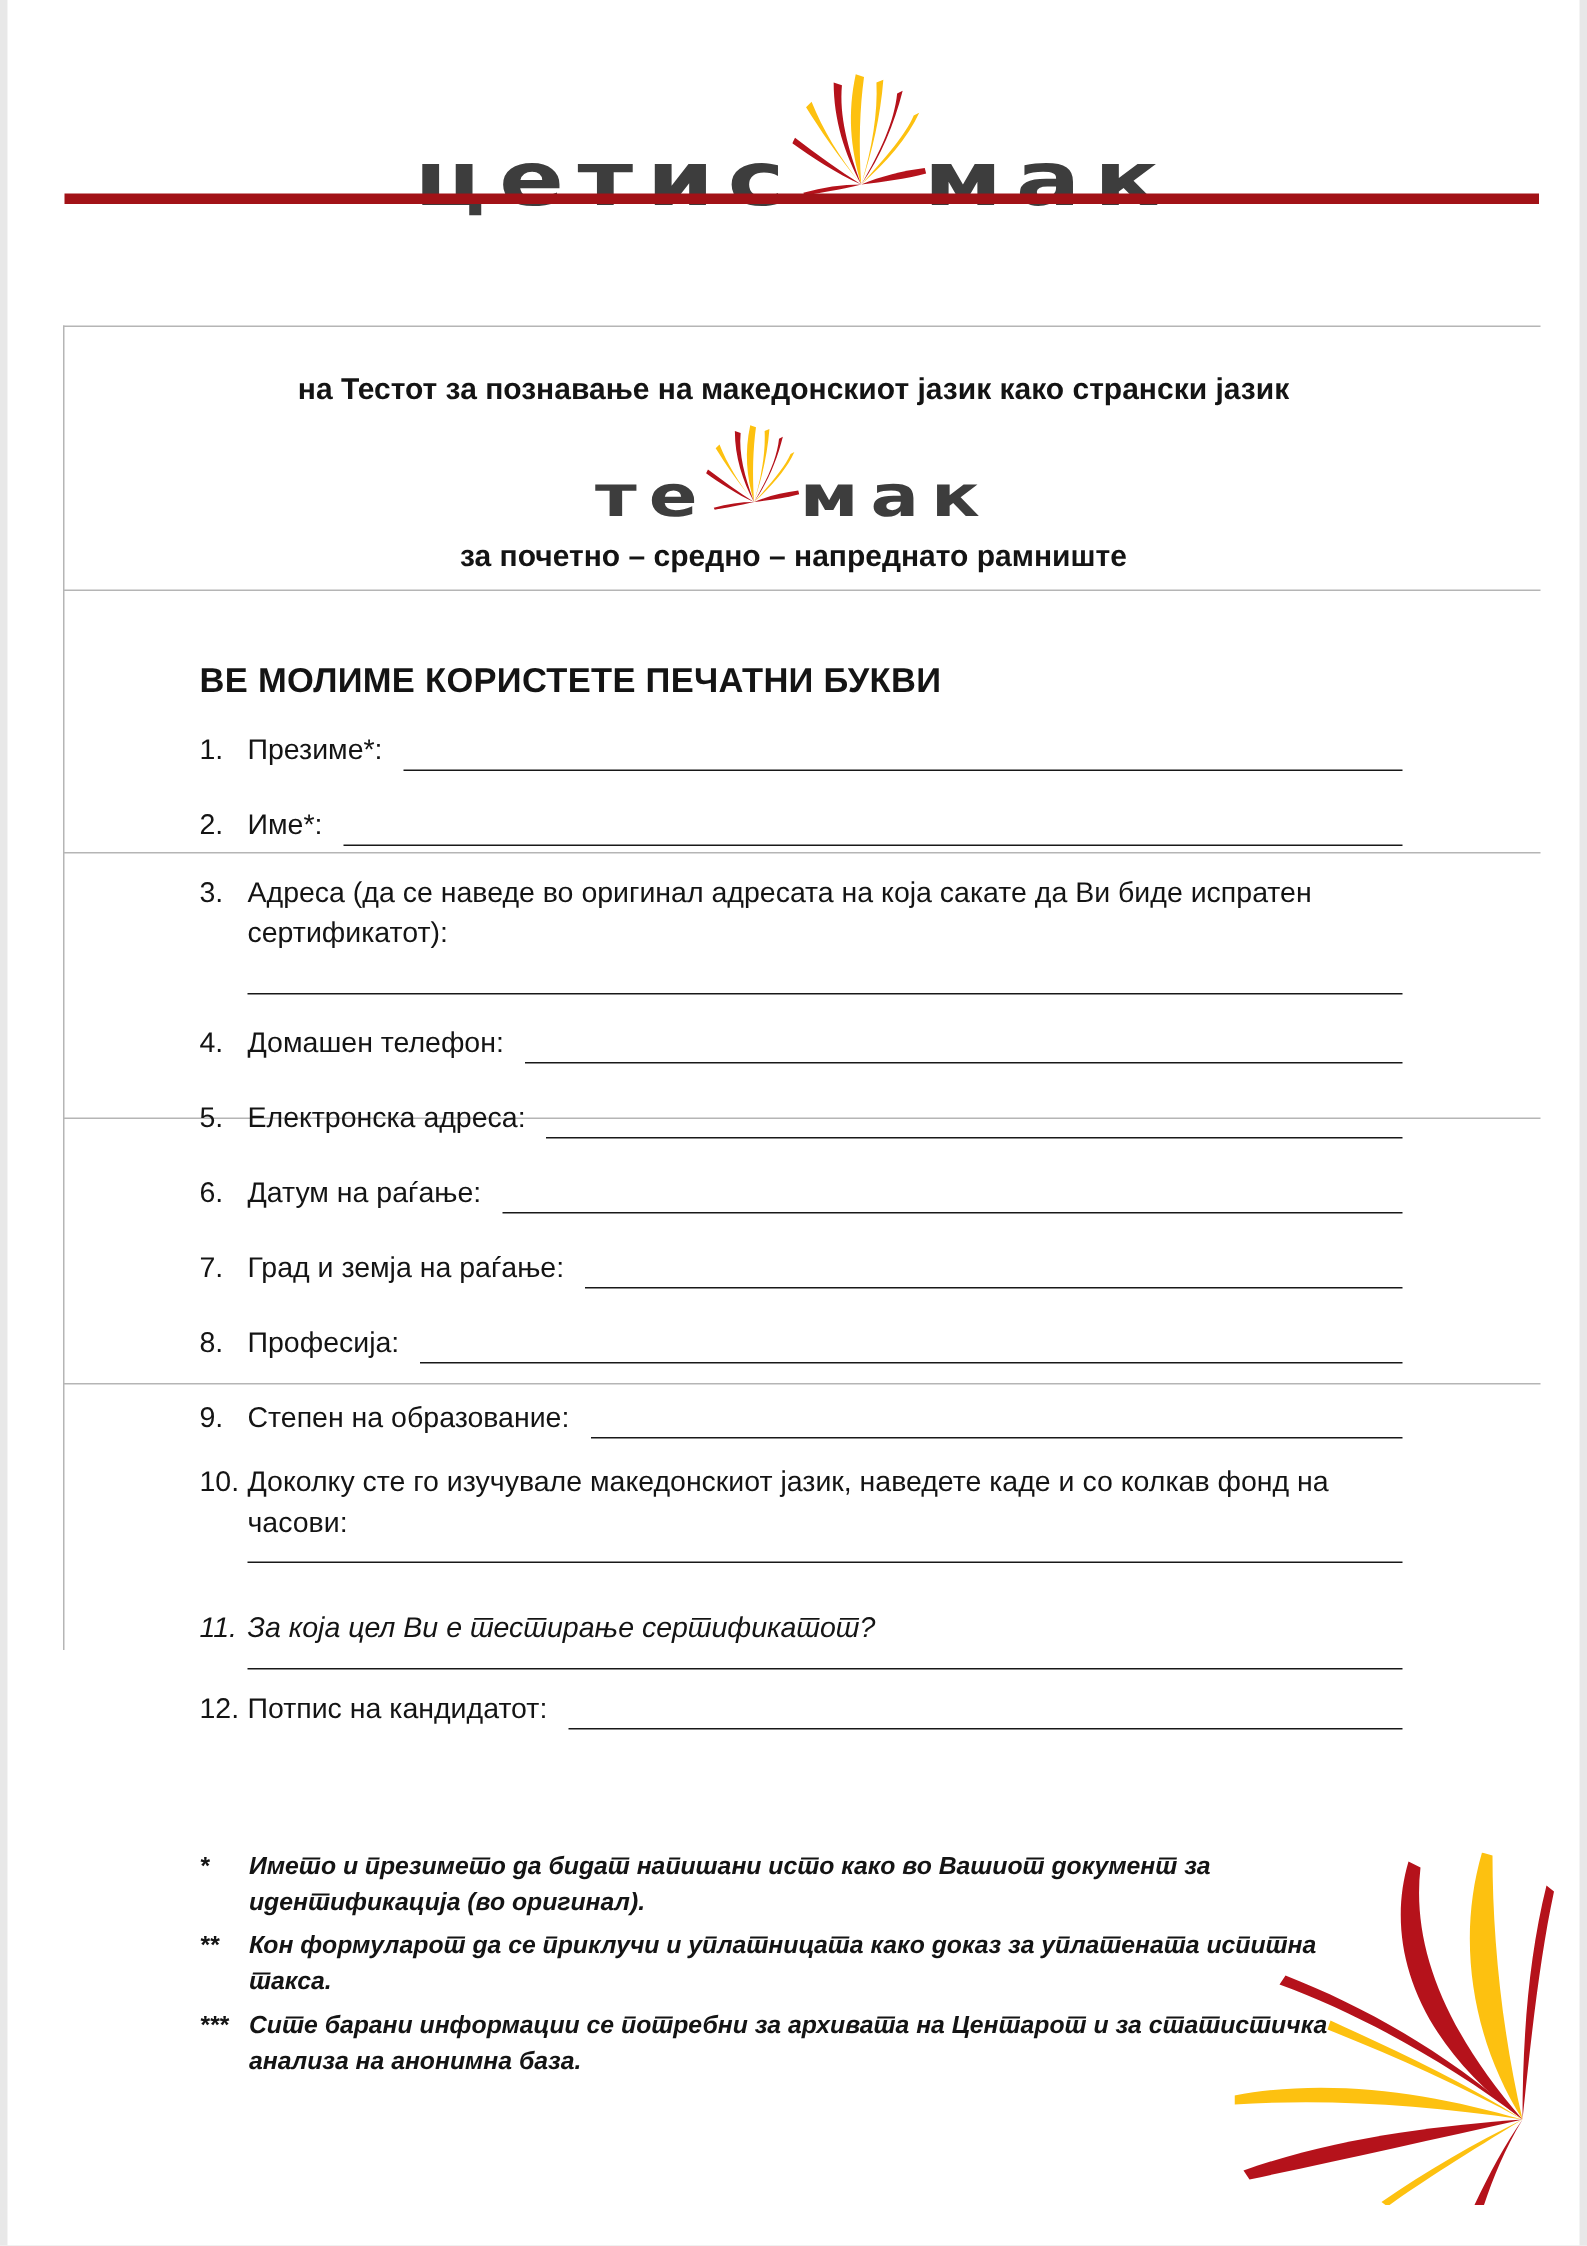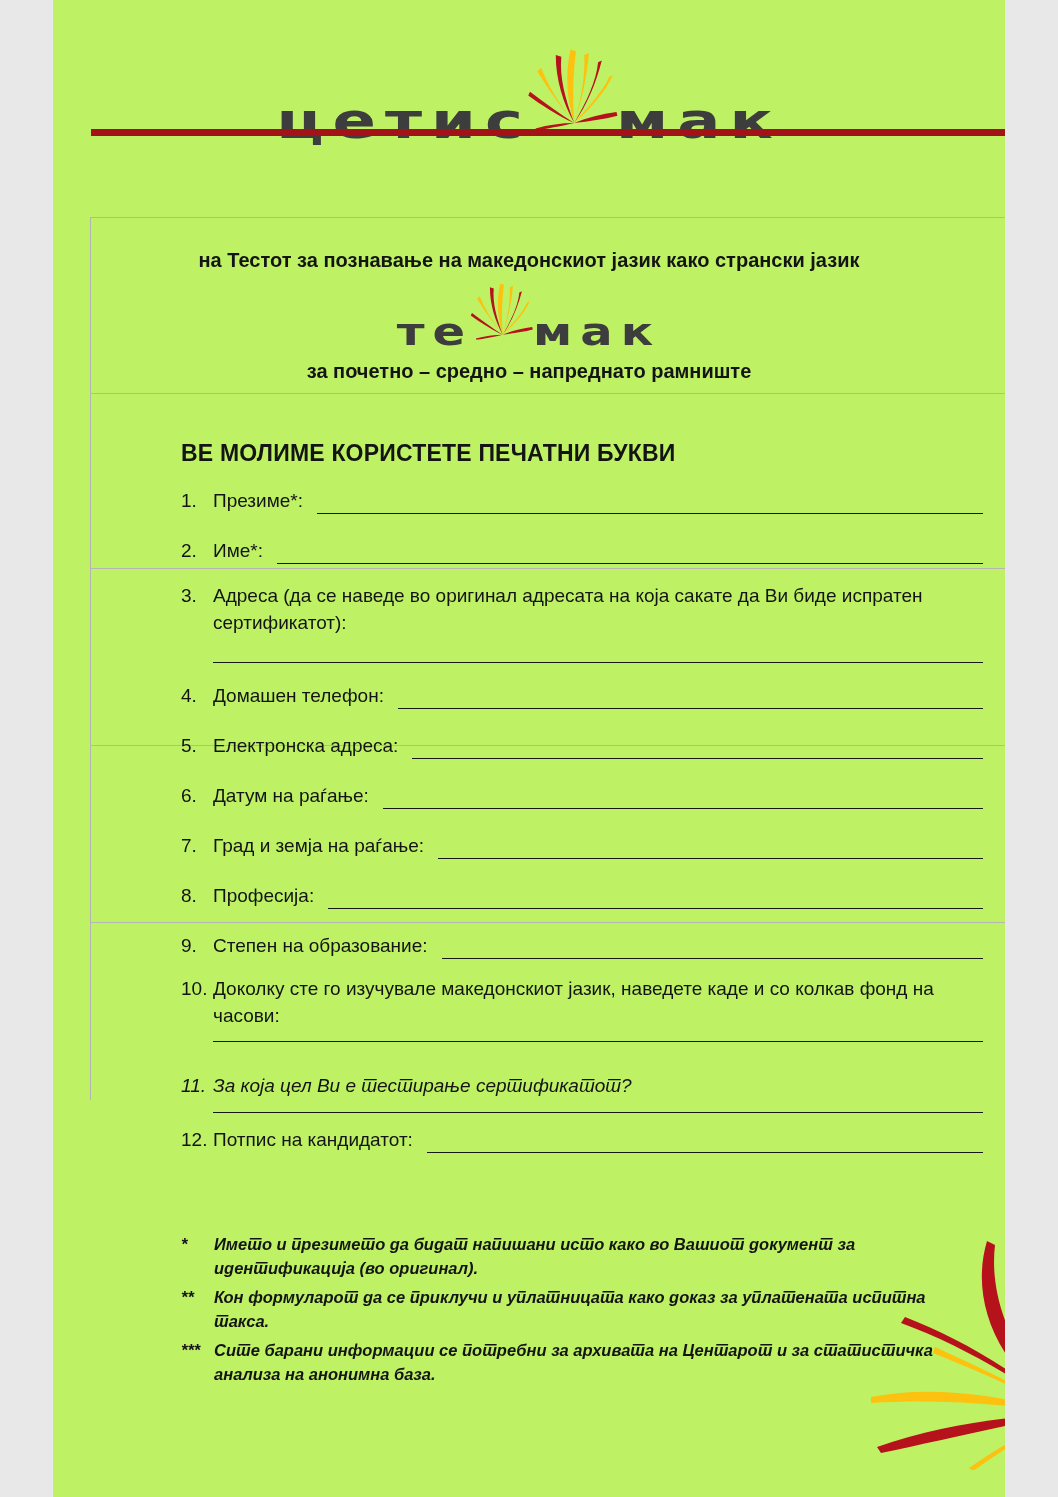--- a/index.html
+++ b/index.html
@@ -8,23 +8,23 @@
     --flame-yellow:#fdc110;
     --logo-gray:#3d3d3d;
     --border-gray:#b5b5b5;
     --tagline-gray:#808080;
     --text:#141414;
   }
   *{margin:0;padding:0;box-sizing:border-box;}
   html,body{background:#e8e8e8;}
   .page{
     position:relative;
-    width:952px;height:1497px;
+    width:1048px;height:1497px;
     margin:0 auto;
-    background:#bef264;
+    background:#ffffff;
     overflow:hidden;
     font-family:"Liberation Sans",sans-serif;
     color:var(--text);
   }
   
   .hline{position:absolute;left:37px;width:985px;height:0;border-top:1px solid var(--border-gray);z-index:0;}
   .vline{position:absolute;left:37px;top:217px;height:883px;width:0;border-left:1px solid var(--border-gray);z-index:0;}
   
   .brand{
     position:absolute;top:46px;left:50%;transform:translateX(-50%);

